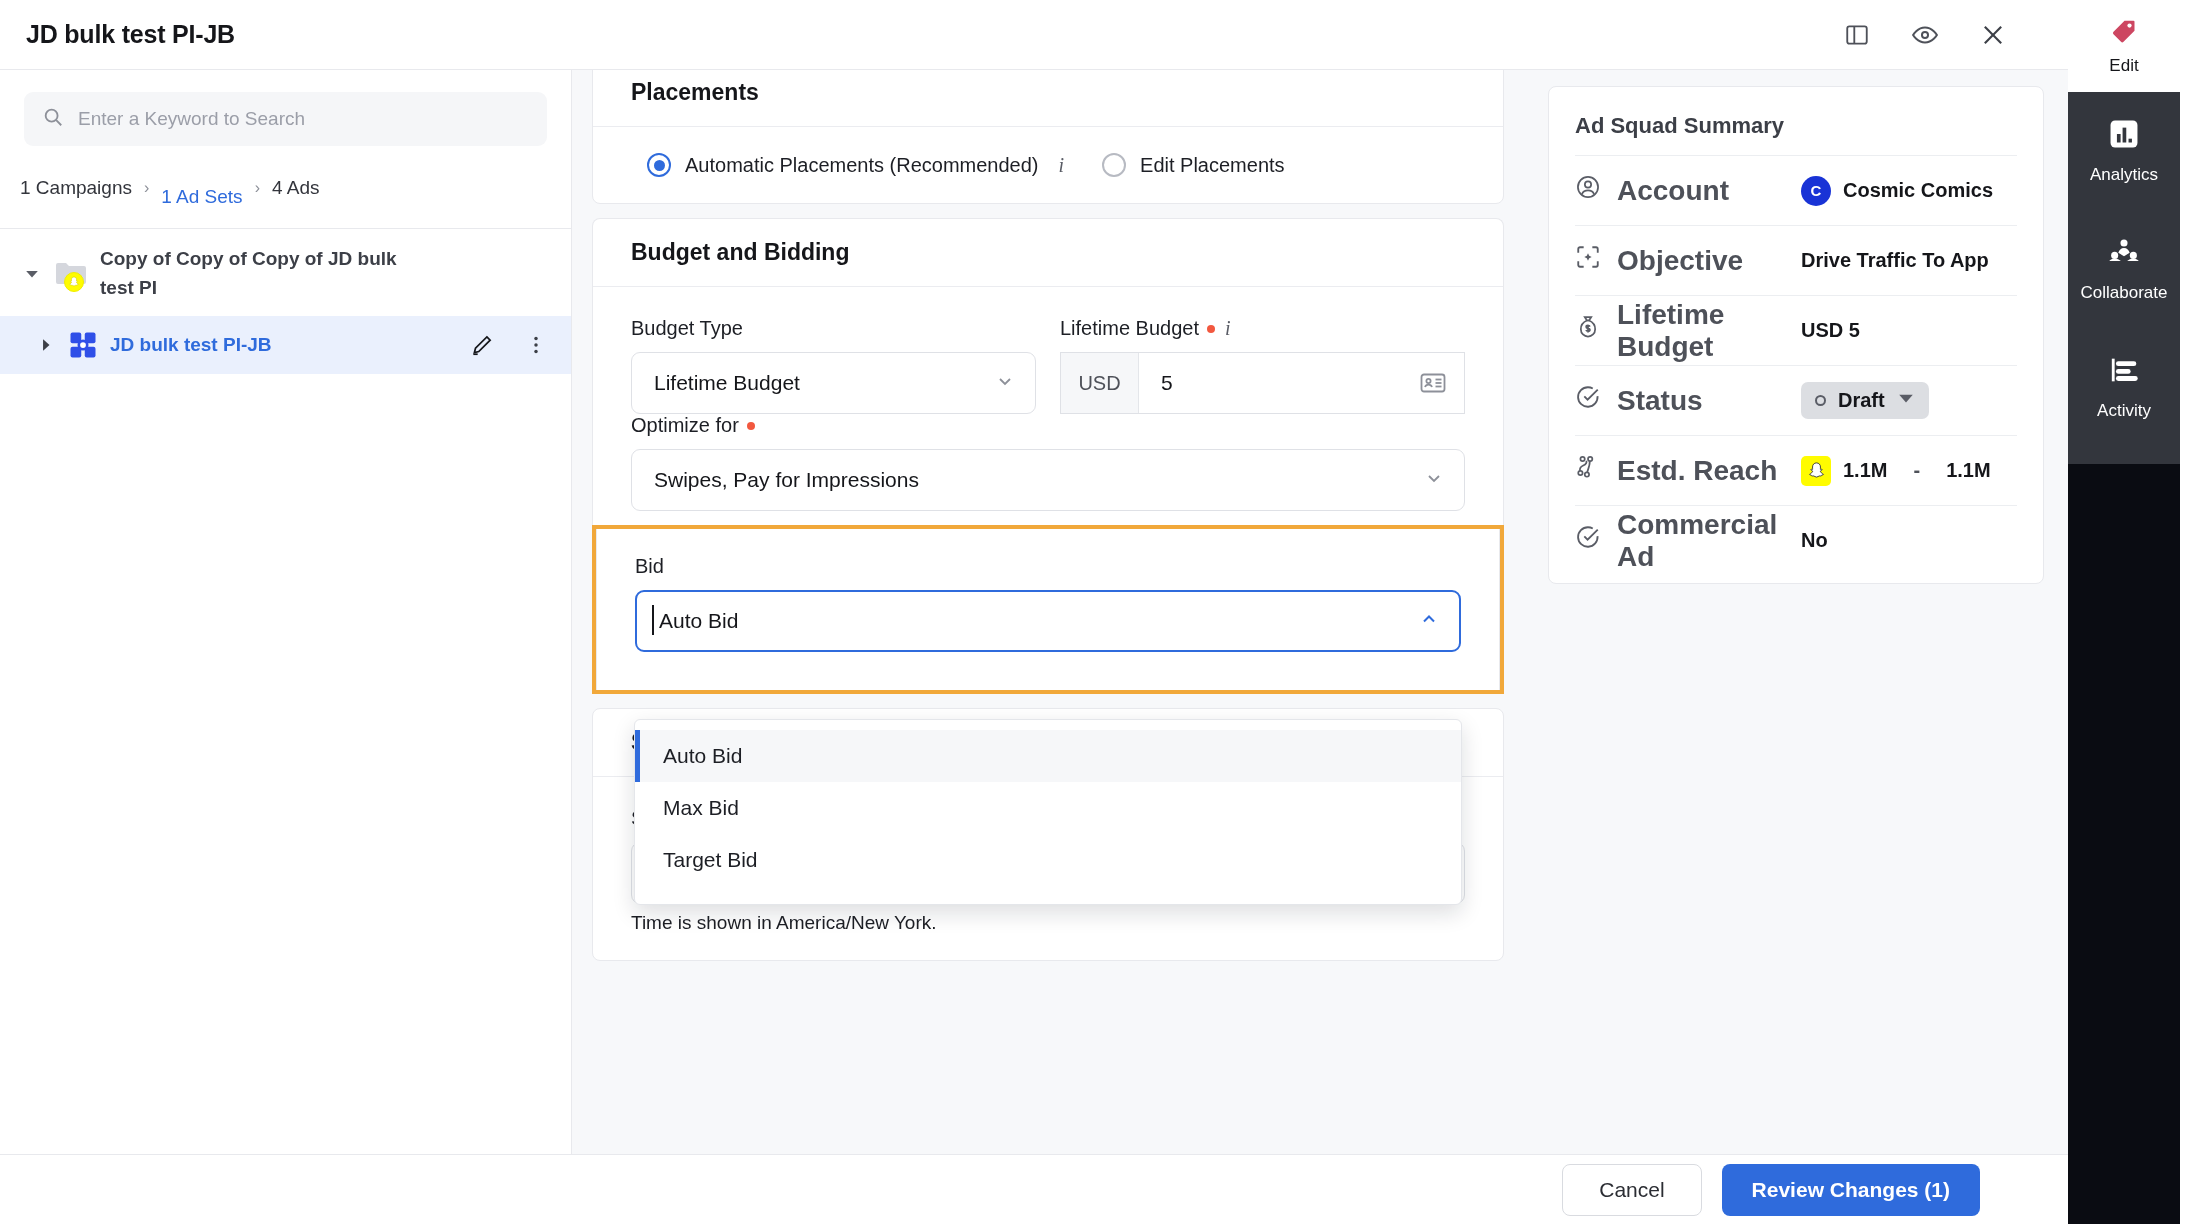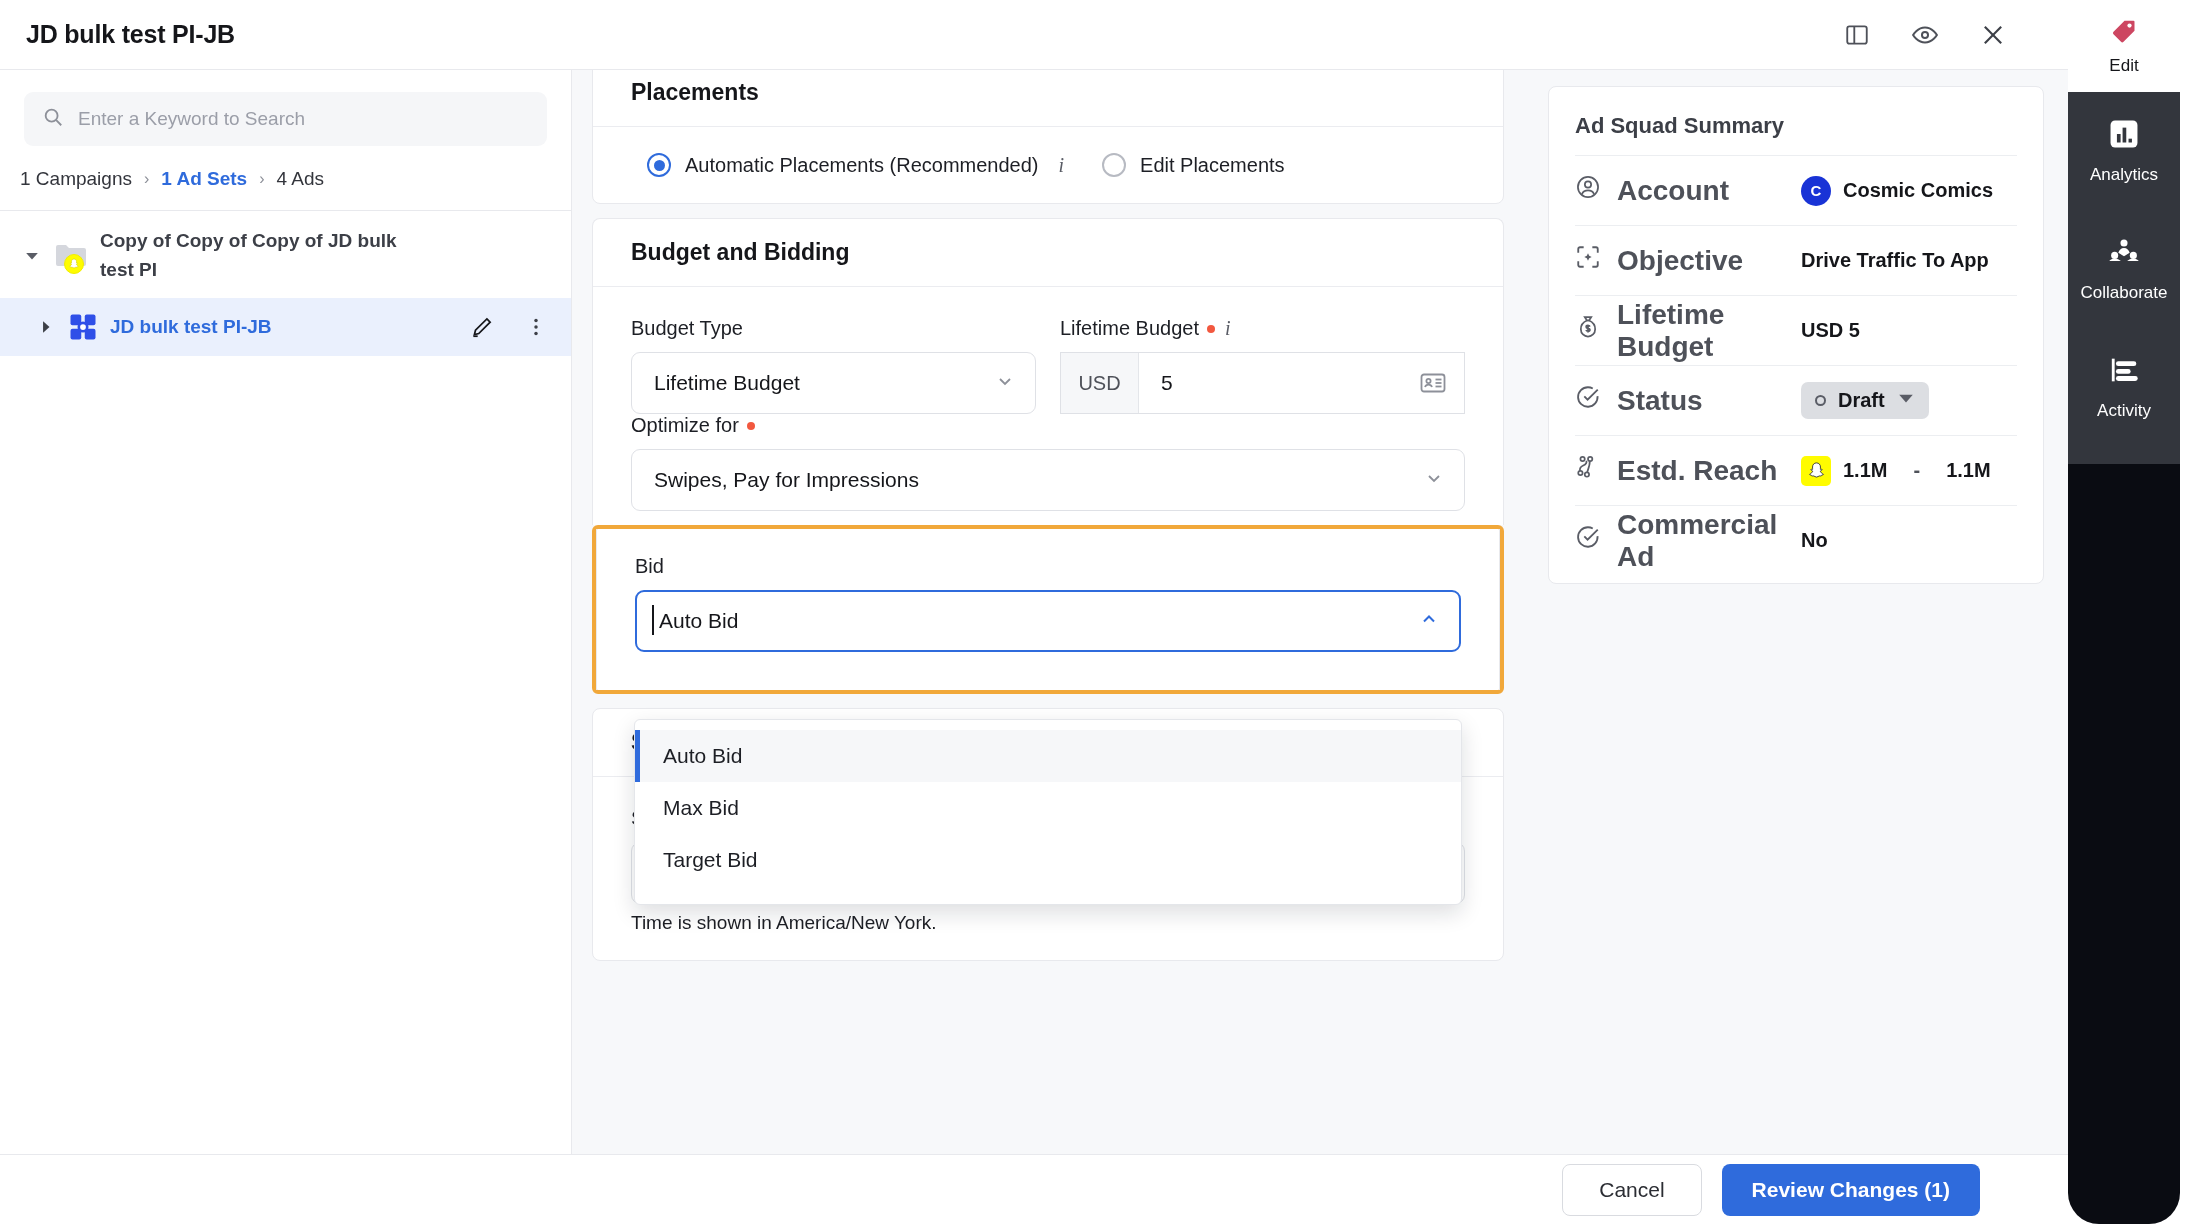--- a/index.html
+++ b/index.html
@@ -35,21 +35,21 @@
     border:none; outline:none; background:transparent; flex:1;
     font-family:"Liberation Sans", sans-serif; font-size:19px; color:#2b2d33;
   }
   .search-box input::placeholder { color:#9b9ea8; }
   .crumbs {
     display:flex; align-items:center; gap:12px;
     padding: 22px 24px 20px 20px; font-size:19px; color:#33353c;
     border-bottom:1px solid #e8e9ed;
   }
   .crumb-sep { color:#8d9099; font-size:16px; }
-  .crumb-link { color:#2f6bdc; cursor:pointer; font-weight:700; }
+  .crumb-link { color:#2f6bdc; cursor:pointer; font-weight:400;margin-top:18px; }
   .crumb-static { color:#33353c; }
 
   .tree { padding-top: 2px; }
   .tree-row {
     display:flex; align-items:center; min-height:58px; padding: 10px 22px 10px 22px;
     gap: 12px; position:relative;
   }
   .tree-row.campaign { padding-left: 22px; padding-top: 14px; padding-bottom: 14px; }
   .tree-row.adset { background:#eaf0fd; padding-left: 36px; }
   .caret { width:20px; flex:0 0 20px; display:flex; align-items:center; justify-content:center; cursor:pointer; }
@@ -105,21 +105,21 @@
     display:flex; align-items:center; justify-content:center; font-size:20px; color:#4e5159;
   }
   .inputgroup .ival { flex:1; display:flex; align-items:center; padding-left:22px; font-size:21px; color:#15161a; }
   .inputgroup .suffix { display:flex; align-items:center; padding-right:18px; }
 
   .grid2 { display:flex; gap:24px; }
   .grid2 > div { flex:1; }
 
   
   .highlight-wrap {
-    margin: 0 20px 0 20px; border:4px solid #f1a83a; border-radius:6px;
+    margin: 0 20px 0 20px; border:4px solid #f1a83a; border-radius:0;
     background:#fff; position:relative; padding: 0;
   }
   .bid-card { border:1px solid #e8e9ed; border-top:none; border-bottom:none; }
   .dropdown {
     position:absolute; left:38px; right:38px; top:190px;
     background:#fff; border:1px solid #e4e6ea; border-radius:6px;
     box-shadow: 0 8px 22px rgba(16,20,35,.14); padding: 10px 0 18px 0; z-index:40;
   }
   .dd-item { height:52px; display:flex; align-items:center; padding-left:28px;
              font-size:21px; color:#1d1f25; cursor:pointer; position:relative; }
@@ -157,21 +157,21 @@
   .bottombar {
     position:absolute; left:0; top:1154px; width:2068px; height:70px;
     background:#fff; border-top:1px solid #e8e9ed;
     display:flex; align-items:center; justify-content:flex-end; gap:20px; padding-right:88px;
   }
   .btn { height:52px; border-radius:8px; font-size:21px; font-family:"Liberation Sans", sans-serif; cursor:pointer; }
   .btn-ghost { background:#fff; border:1px solid #d9dbe0; color:#2b2d33; padding: 0 36px; }
   .btn-primary { background:#2f6bdc; border:none; color:#fff; padding: 4px 30px; font-weight:700; }
 
   
-  .rail { position:absolute; left:2068px; top:0; width:112px; height:1224px; background:#0a0c12;border-radius:31px; }
+  .rail { position:absolute; left:2068px; top:0; width:112px; height:1224px; background:#0a0c12; }
   .rail-edit {
     height:92px; background:#fff; display:flex; flex-direction:column;
     align-items:center; justify-content:center; gap:6px; cursor:pointer;
   }
   .rail-dark { background:#33363d; padding-bottom: 18px; }
   .rail-item {
     height:118px; display:flex; flex-direction:column; align-items:center; justify-content:center;
     gap:10px; cursor:pointer;
   }
   .rail-lbl { font-size:17px; color:#fff; }

